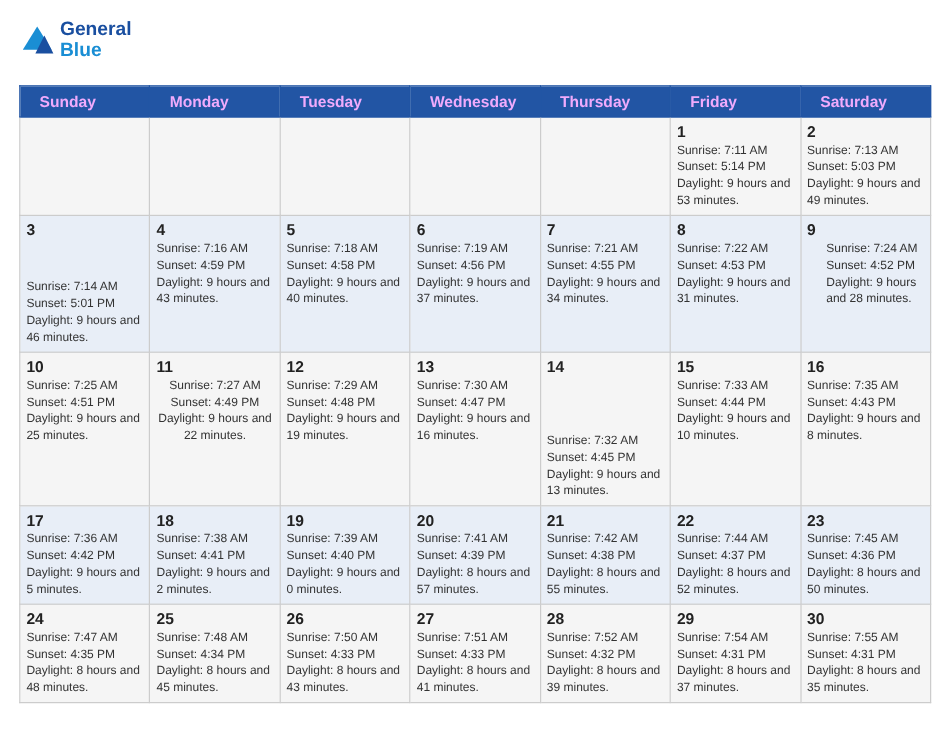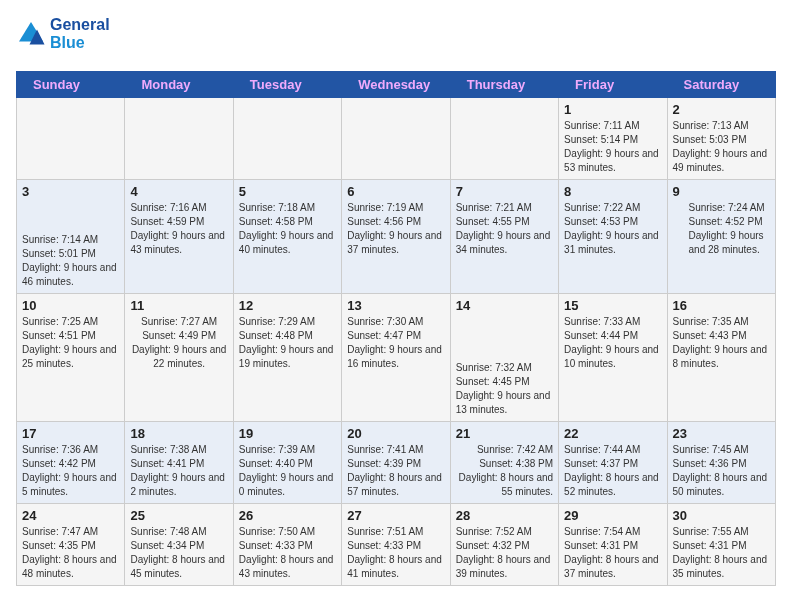--- a/index.html
+++ b/index.html
@@ -239,21 +239,21 @@
 Daylight: 9 hours and 0 minutes.</div>
         </td>
         <td>
           <div class="day-num">20</div>
           <div class="day-detail" style="white-space: pre-line;">Sunrise: 7:41 AM
 Sunset: 4:39 PM
 Daylight: 8 hours and 57 minutes.</div>
         </td>
         <td>
           <div class="day-num">21</div>
-          <div class="day-detail" style="white-space: pre-line; text-align: right;">Sunrise: 7:42 AM
+          <div class="day-detail" style="white-space: pre-line;">Sunrise: 7:42 AM
 Sunset: 4:38 PM
 Daylight: 8 hours and 55 minutes.</div>
         </td>
         <td>
           <div class="day-num">22</div>
           <div class="day-detail" style="white-space: pre-line;">Sunrise: 7:44 AM
 Sunset: 4:37 PM
 Daylight: 8 hours and 52 minutes.</div>
         </td>
         <td>

